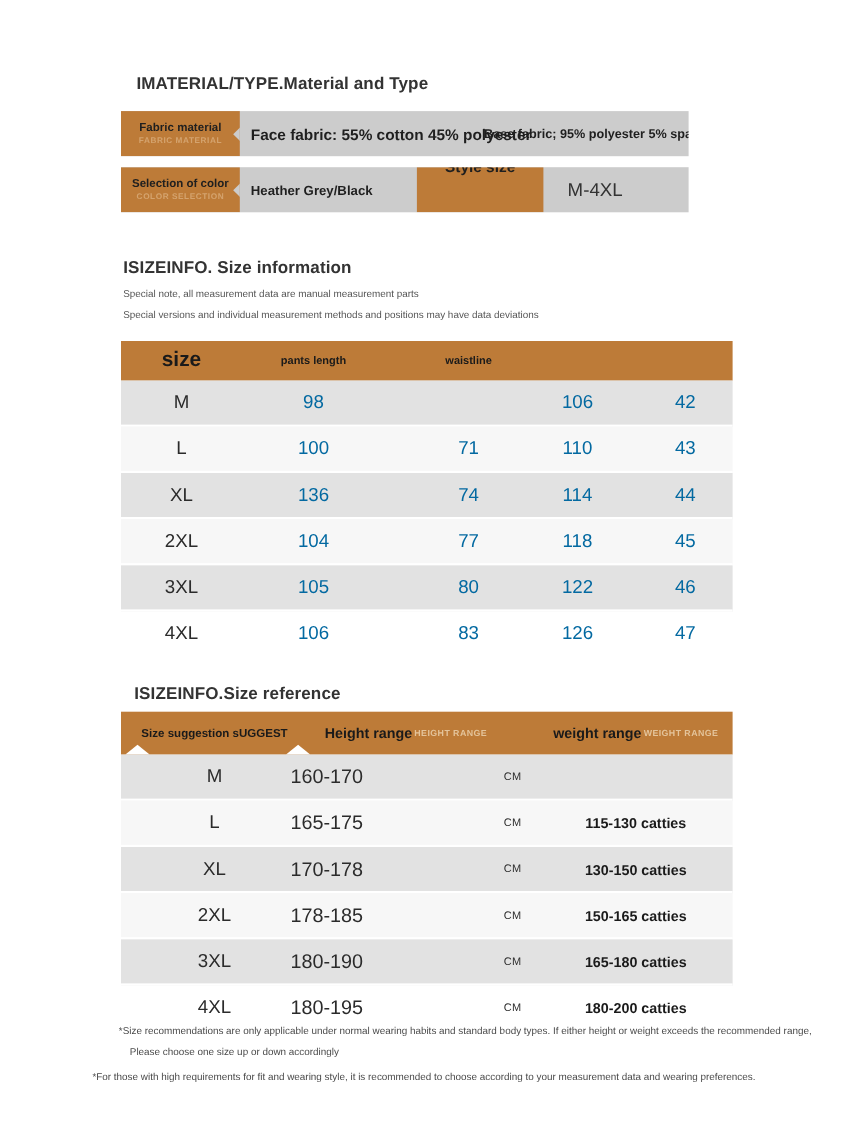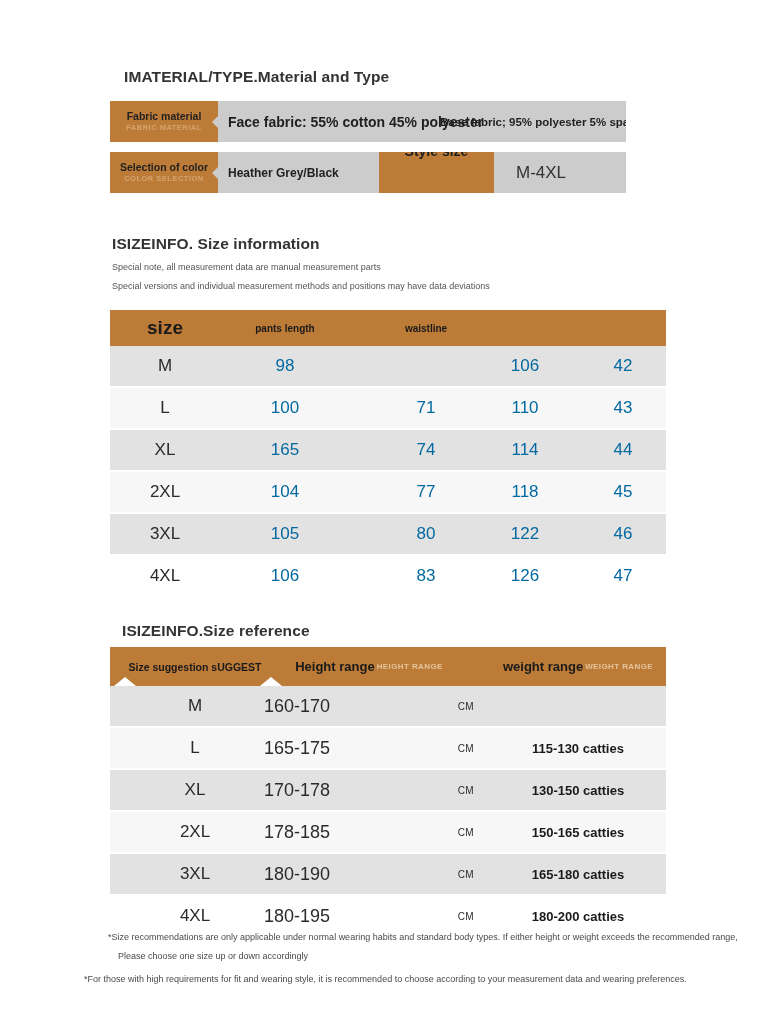--- a/index.html
+++ b/index.html
@@ -270,21 +270,21 @@
     </div>
     <div class="trow even">
       <div class="cell c0 td-size">L</div>
       <div class="cell c1 td-num">100</div>
       <div class="cell c2 td-num">71</div>
       <div class="cell c3 td-num">110</div>
       <div class="cell c4 td-num">43</div>
     </div>
     <div class="trow odd">
       <div class="cell c0 td-size">XL</div>
-      <div class="cell c1 td-num">165</div>
+      <div class="cell c1 td-num">136</div>
       <div class="cell c2 td-num">74</div>
       <div class="cell c3 td-num">114</div>
       <div class="cell c4 td-num">44</div>
     </div>
     <div class="trow even">
       <div class="cell c0 td-size">2XL</div>
       <div class="cell c1 td-num">104</div>
       <div class="cell c2 td-num">77</div>
       <div class="cell c3 td-num">118</div>
       <div class="cell c4 td-num">45</div>

